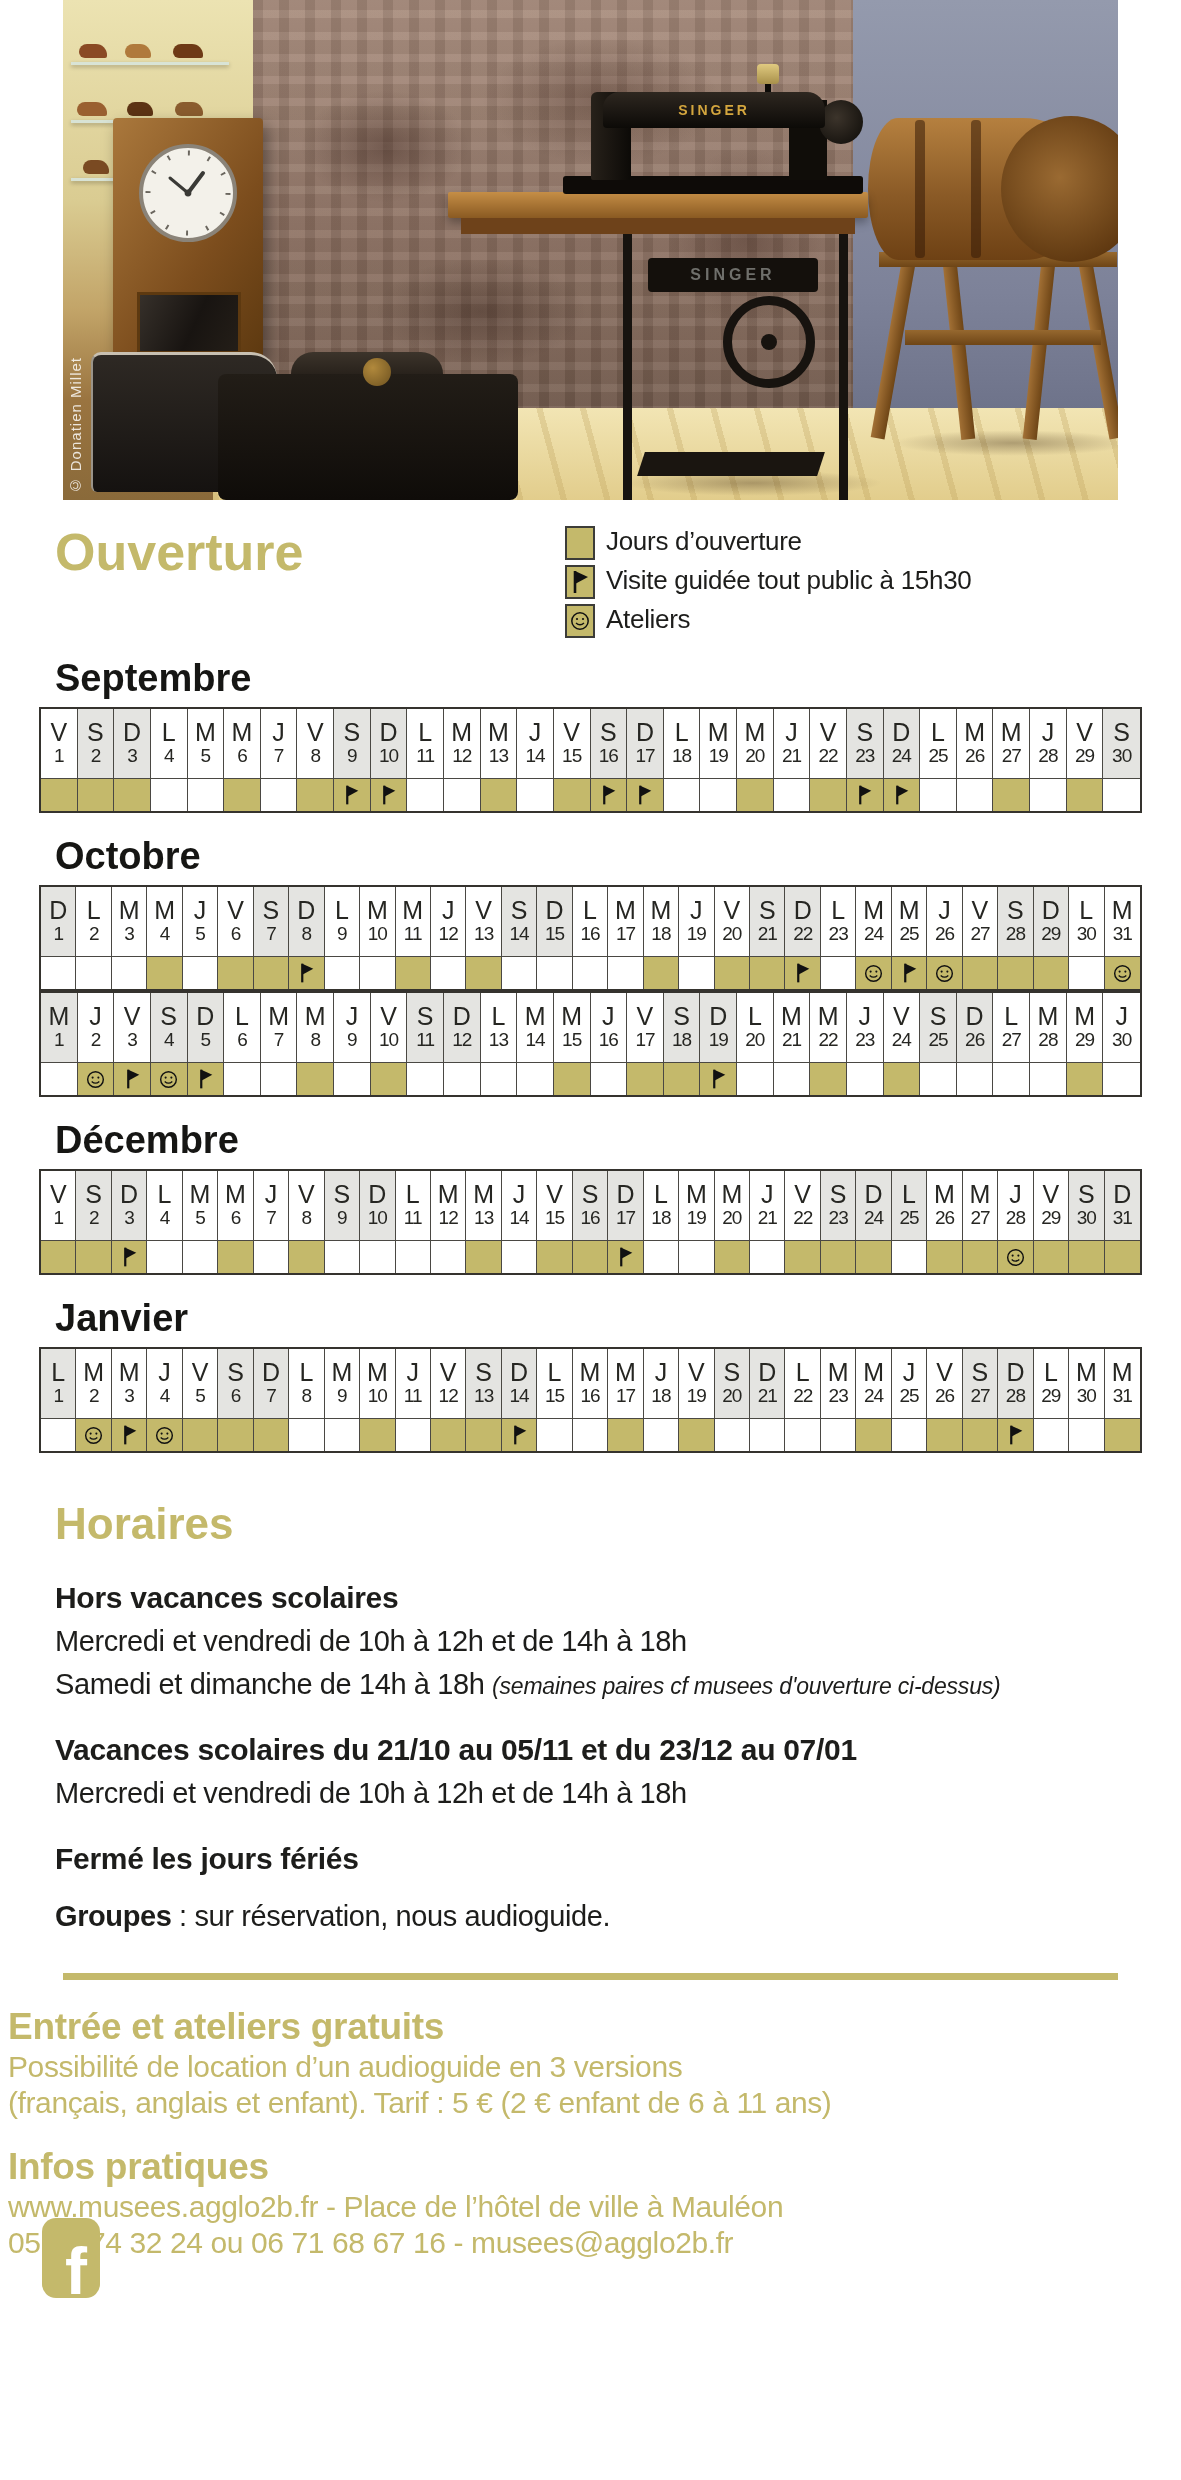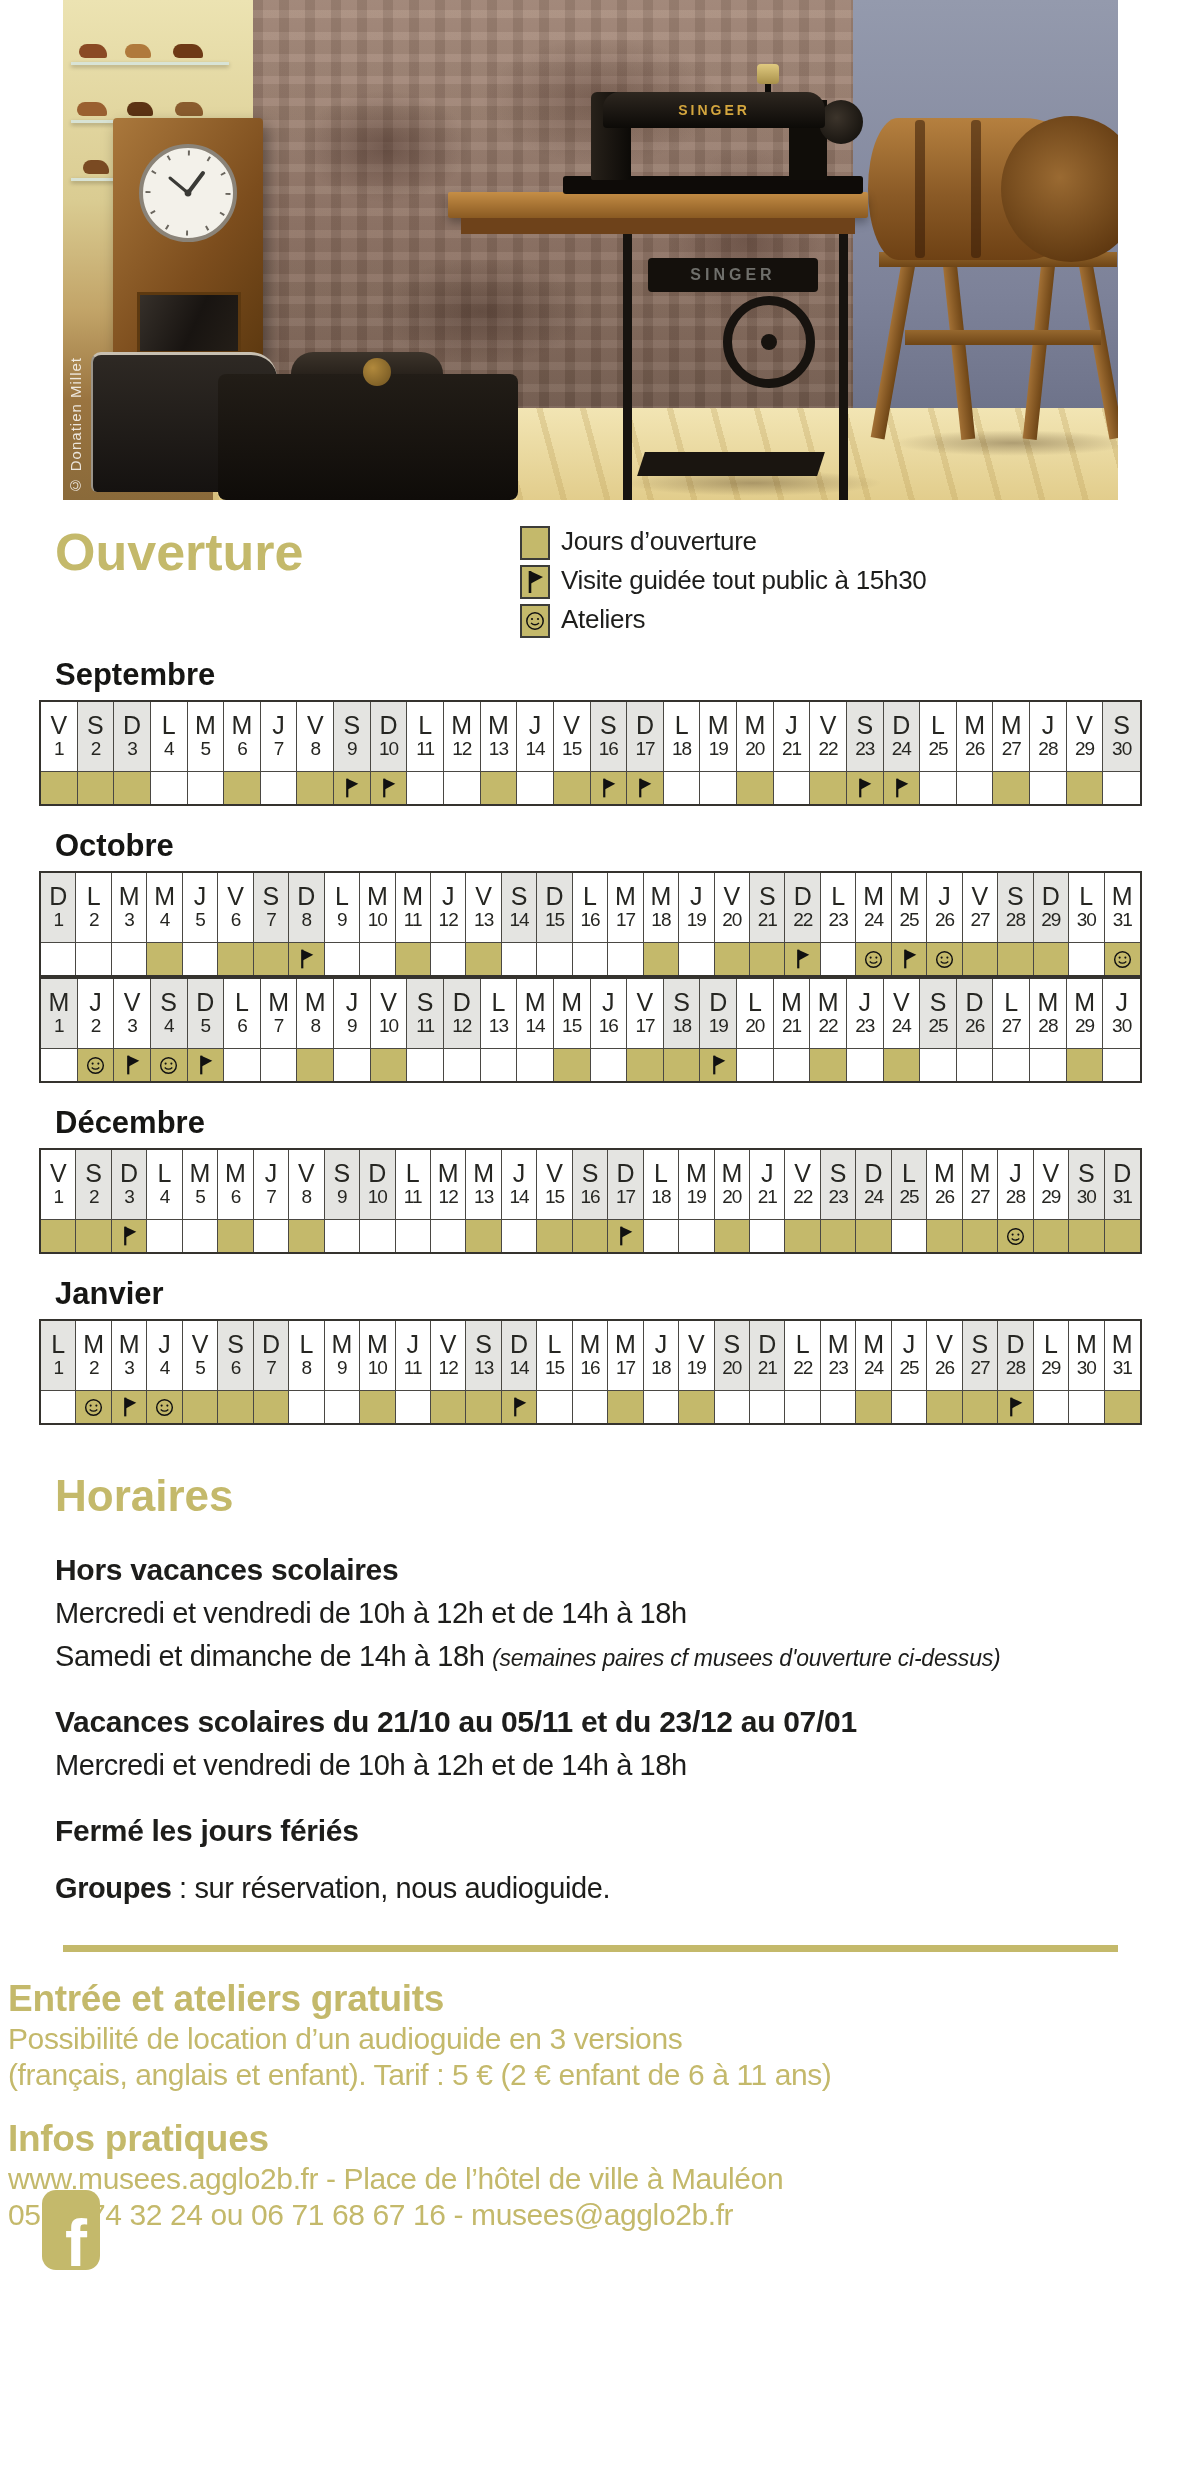--- a/index.html
+++ b/index.html
@@ -76,30 +76,30 @@
   .stand-bar { height:15px; background:linear-gradient(180deg,#96682f,#6e4516); }
   .barrel { left:805px; top:118px; width:225px; height:142px; border-radius:30px 70px 70px 30px / 50% 50% 50% 50%;
     background:linear-gradient(180deg,#b5803f 0%,#8a5a26 55%,#6e4114 100%); }
   .barrel-end { left:938px; top:116px; width:140px; height:146px; border-radius:50%;
     background:radial-gradient(circle at 42% 42%,#9a6a32,#5f3810 75%); }
   .band { width:10px; height:138px; top:120px; background:rgba(55,28,8,.55); border-radius:4px; }
   .photo-credit { left:4px; bottom:6px; color:rgba(255,255,255,.82); font-size:15px; letter-spacing:1px;
     writing-mode:vertical-rl; transform:rotate(180deg); }
 
   
-  .head-row { display:flex; margin:26px 55px 0 55px; }
+  .head-row { display:flex; margin:26px 55px 0 55px;gap:45px; }
   .page-title { width:465px; font-size:52px; font-weight:bold; color:var(--olive); letter-spacing:0px; line-height:1; }
   .legend-row { display:flex; align-items:flex-start; margin-bottom:5px; }
   .legend-box { width:30px; height:34px; background:var(--olive); border:2px solid #3c3c38;
     margin-right:11px; display:flex; align-items:center; justify-content:center; flex:0 0 30px; }
   .legend-label { font-size:26px; letter-spacing:-0.3px; }
 
   
   .months { margin:0 39px; }
-  .month-title { font-size:31px; font-weight:bold; margin:22px 0 7px 16px; color:#161614; }
+  .month-title { font-size:38px; font-weight:bold; margin:22px 0 7px 16px; color:#161614; }
   .month:first-child .month-title { margin-top:14px; }
   .cal { display:grid; border:2px solid #35332e; background:#fff; }
   .day { display:flex; flex-direction:column; border-right:1px solid var(--line); }
   .day:last-child { border-right:none; }
   .hdr { height:70px; display:flex; flex-direction:column; align-items:center; justify-content:center;
     border-bottom:1px solid var(--line); background:#fff; }
   .hdr.gray { background:var(--wk); }
   .letter { font-size:25px; line-height:1.02; color:#262622; }
   .num { font-size:19px; letter-spacing:-1px; color:#262622; }
   .status { height:32px; display:flex; align-items:center; justify-content:center; background:#fff; }

